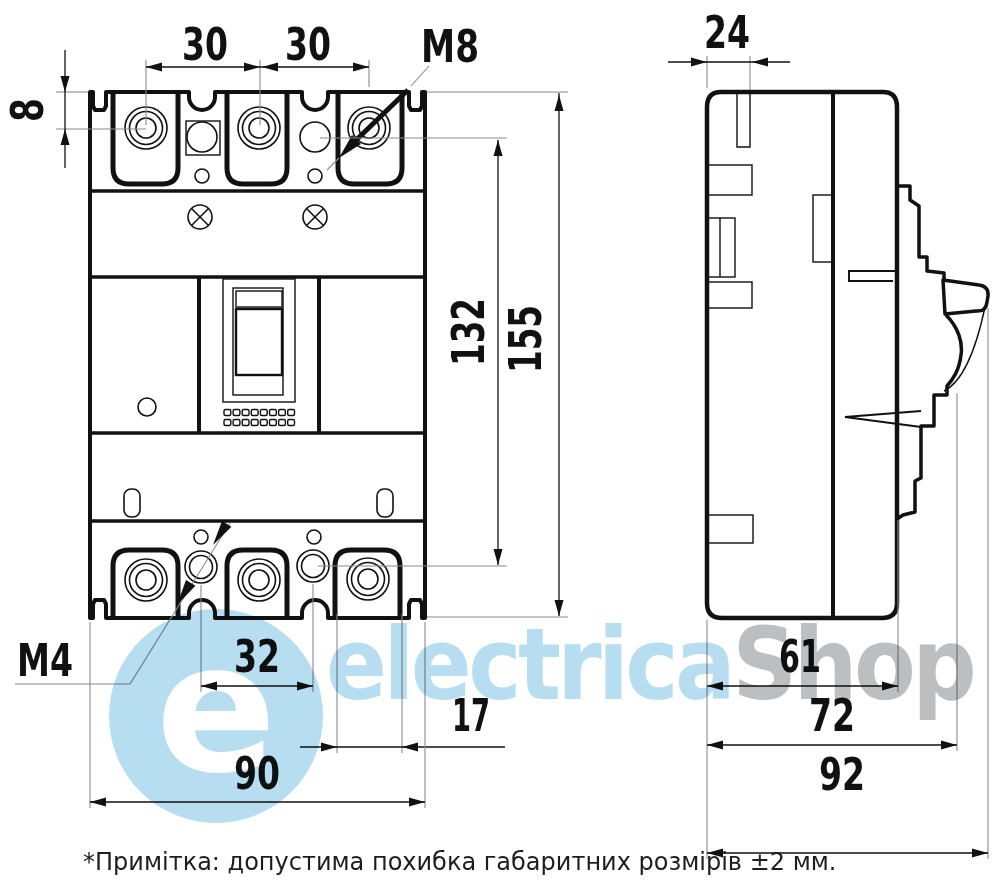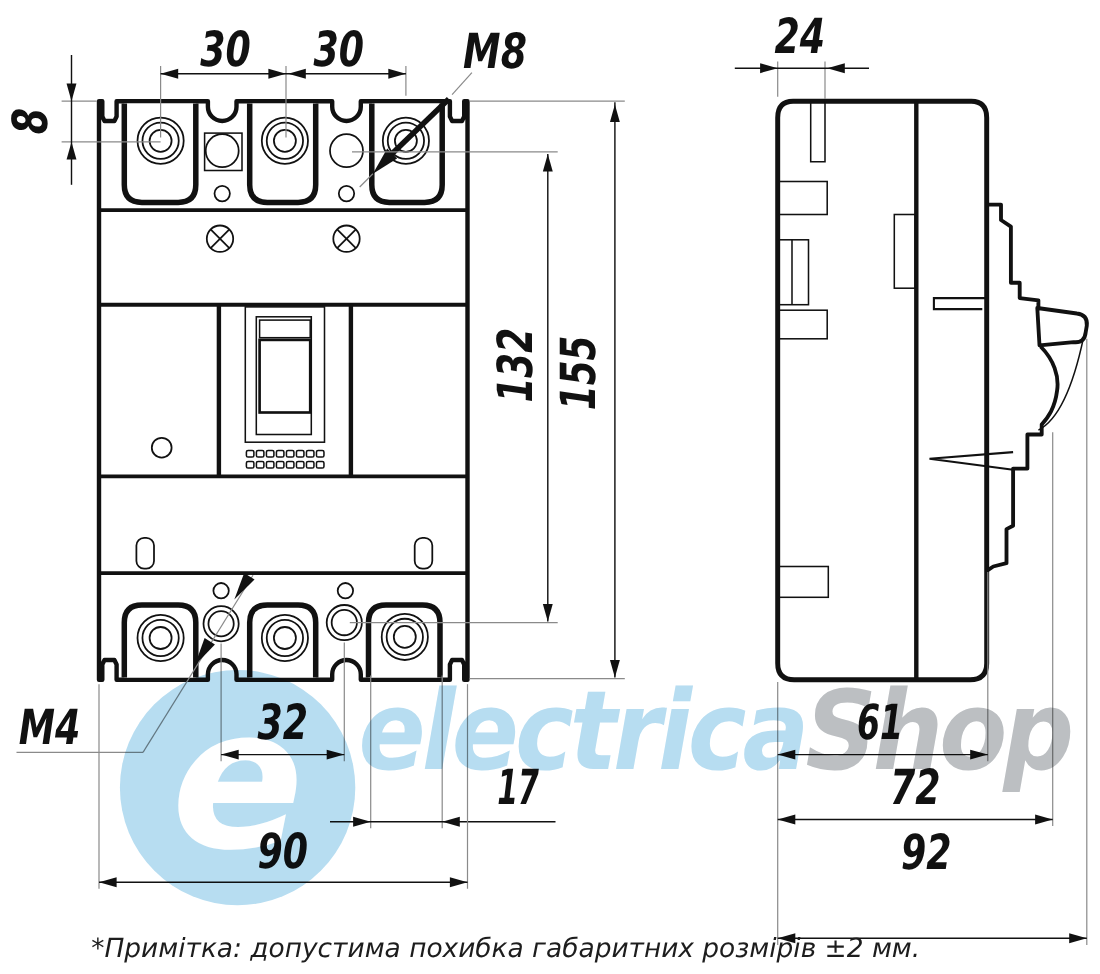--- a/index.html
+++ b/index.html
@@ -1,18 +1,18 @@
 <!DOCTYPE html>
 <html style="--line: #111111; --thin-line: #8a8a8a; --wm-blue: #b7ddf1; --wm-gray: #bcbfc2; --bg: #ffffff;"><head>
 <meta charset="utf-8">
 <style>
   html,body { margin:0; padding:0; background:#fff; }
   .stage {
     position:relative; width:1000px; height:885px; background:var(--bg,#fff);
-    font-family:"DejaVu Sans", sans-serif; overflow:hidden;font-style:italic;
+    font-family:"DejaVu Sans", sans-serif; overflow:hidden;
   }
   svg { position:absolute; left:0; top:0; }
 
   
   .case   { fill:var(--bg,#fff); stroke:var(--line,#111); stroke-width:4; stroke-linejoin:round; }
   .side   { fill:var(--bg,#fff); stroke:var(--line,#111); stroke-width:4.5; stroke-linejoin:round; }
   .pocket { fill:var(--bg,#fff); stroke:var(--line,#111); stroke-width:5; stroke-linejoin:round; }
   .boss   { fill:none; stroke:var(--line,#111); stroke-width:3.5; stroke-linejoin:round; }
   .thin   { fill:none; stroke:var(--line,#111); stroke-width:1.6; }
   .thin14 { fill:none; stroke:var(--line,#111); stroke-width:1.4; }

